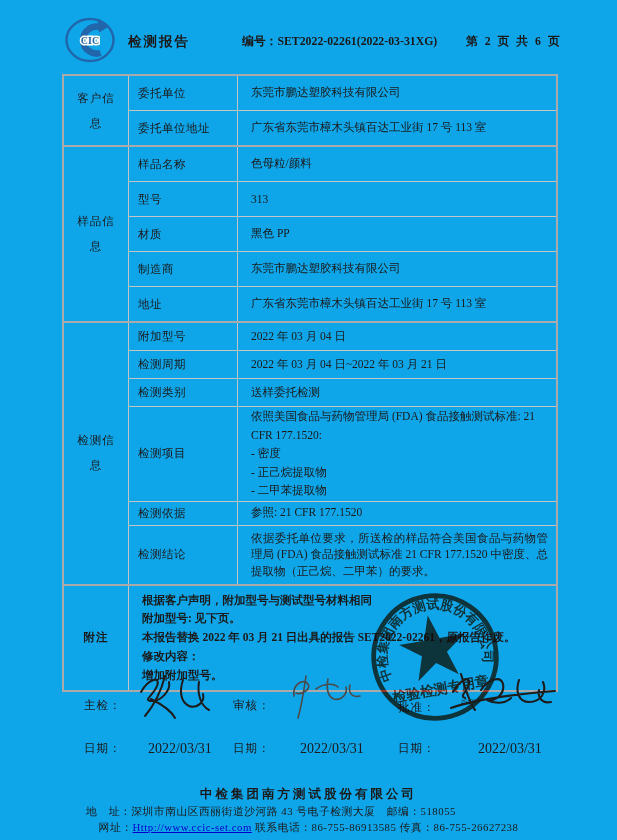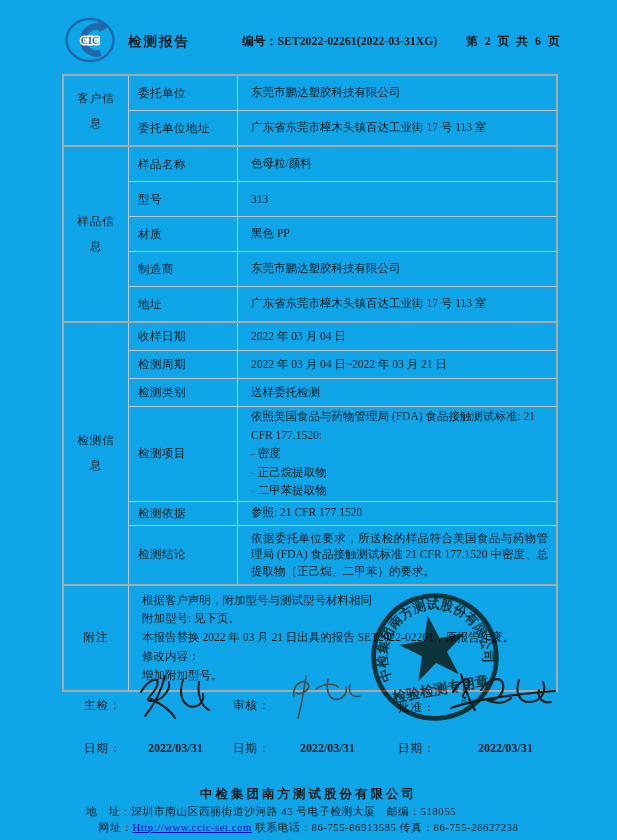--- a/index.html
+++ b/index.html
@@ -20,28 +20,28 @@
   table.report td{border:1px solid #c4c4c4;font-size:11.5px;vertical-align:middle;overflow:hidden;}
   tr.sec-start td{border-top:2px solid #aaaaaa;margin-top:20px;}
   td.sec{width:46px;text-align:center;padding:0 9px;line-height:25px;word-break:break-all;letter-spacing:1px;}
   td.lbl{width:99px;padding:0 0 0 9px;letter-spacing:0.5px;}
   td.val{padding:0 8px 1px 13px;}
   tr.h33 td{height:33px;}
   tr.h26 td{height:26px;}
   tr.h92 td{height:92px;}
   tr.h22 td{height:22px;}
   tr.h50 td{height:50px;}
-  tr.h94 td{height:94px;}
+  tr.h94 td{height:94px;font-weight:bold;}
   .mlines div{line-height:18.5px;}
   td.concl{line-height:16.5px;text-align:justify;padding:4px 8px 4px 13px;}
   td.notes{padding:5px 8px 5px 13px;vertical-align:top;}
   td.notes div{line-height:18.8px;}
   
   .siglabel{font-size:11.5px;letter-spacing:1px;}
-  .dateval{font-size:12px;font-weight:bold;}
+  .dateval{font-size:14px;}
   .sig-svg{position:absolute;}
   
   .stamp{
     position:absolute;left:366px;top:588px;width:138px;height:138px;
     transform:rotate(-10deg);opacity:0.9;mix-blend-mode:multiply;z-index:5;
   }
   .overstamp{z-index:6;}
   
   .foot-company{left:0;top:786px;width:617px;text-align:center;font-size:12.5px;font-weight:bold;letter-spacing:3px;}
   .foot-line{left:0;top:805px;width:542px;text-align:center;font-size:10.8px;letter-spacing:0.5px;}
@@ -93,21 +93,21 @@
       <td class="lbl">制造商</td>
       <td class="val">东莞市鹏达塑胶科技有限公司</td>
     </tr>
     <tr class="h33">
       <td class="lbl">地址</td>
       <td class="val">广东省东莞市樟木头镇百达工业街 17 号 113 室</td>
     </tr>
 
     <tr class="h26 sec-start">
       <td class="sec" rowspan="6">检测信息</td>
-      <td class="lbl">收样日期</td>
+      <td class="lbl">附加型号</td>
       <td class="val">2022 年 03 月 04 日</td>
     </tr>
     <tr class="h26">
       <td class="lbl">检测周期</td>
       <td class="val">2022 年 03 月 04 日~2022 年 03 月 21 日</td>
     </tr>
     <tr class="h26">
       <td class="lbl">检测类别</td>
       <td class="val">送样委托检测</td>
     </tr>

